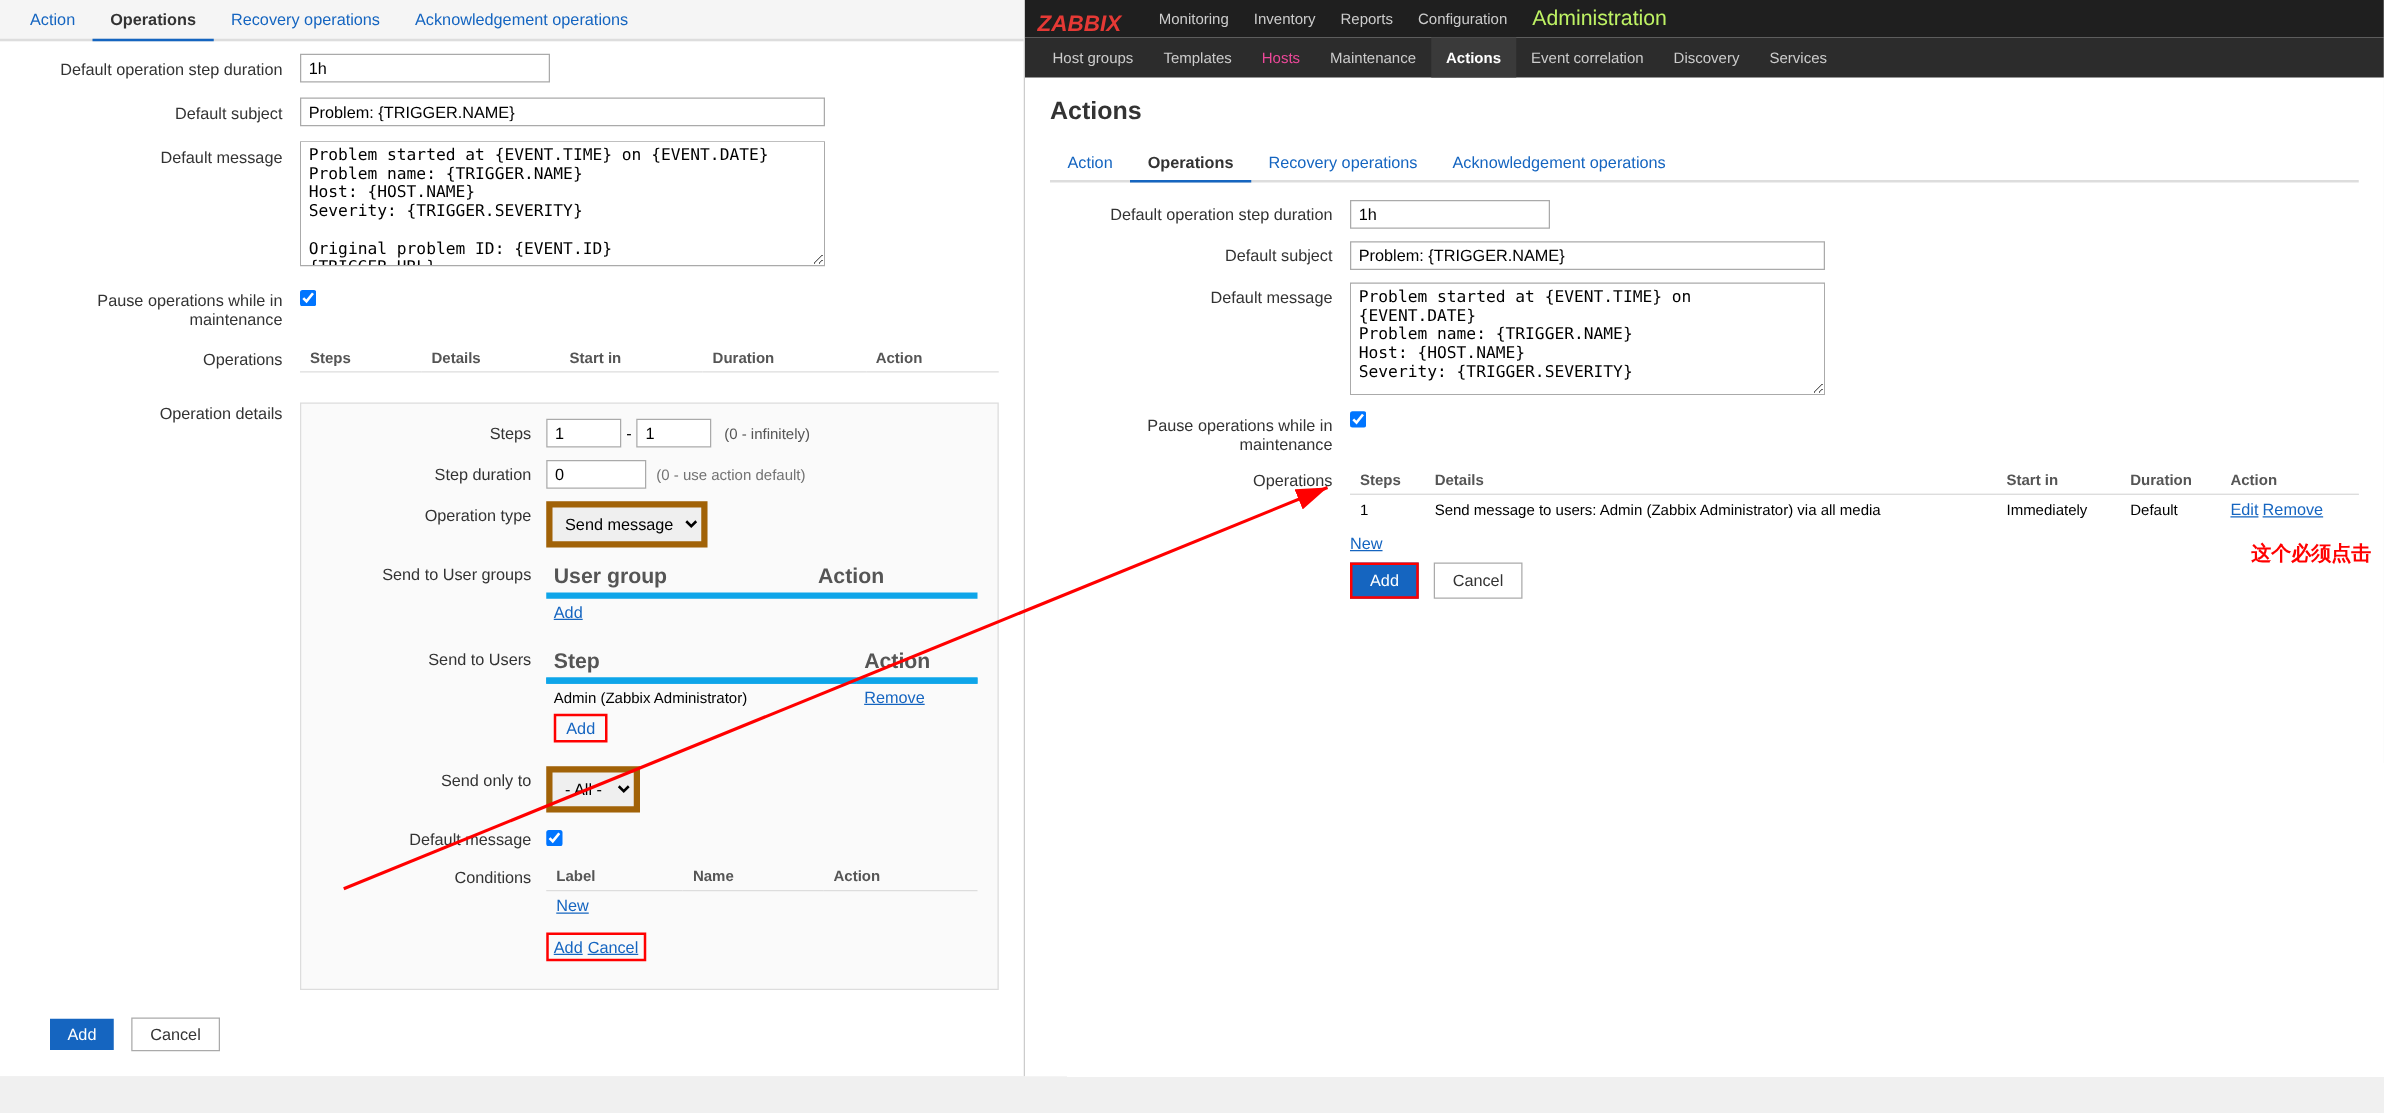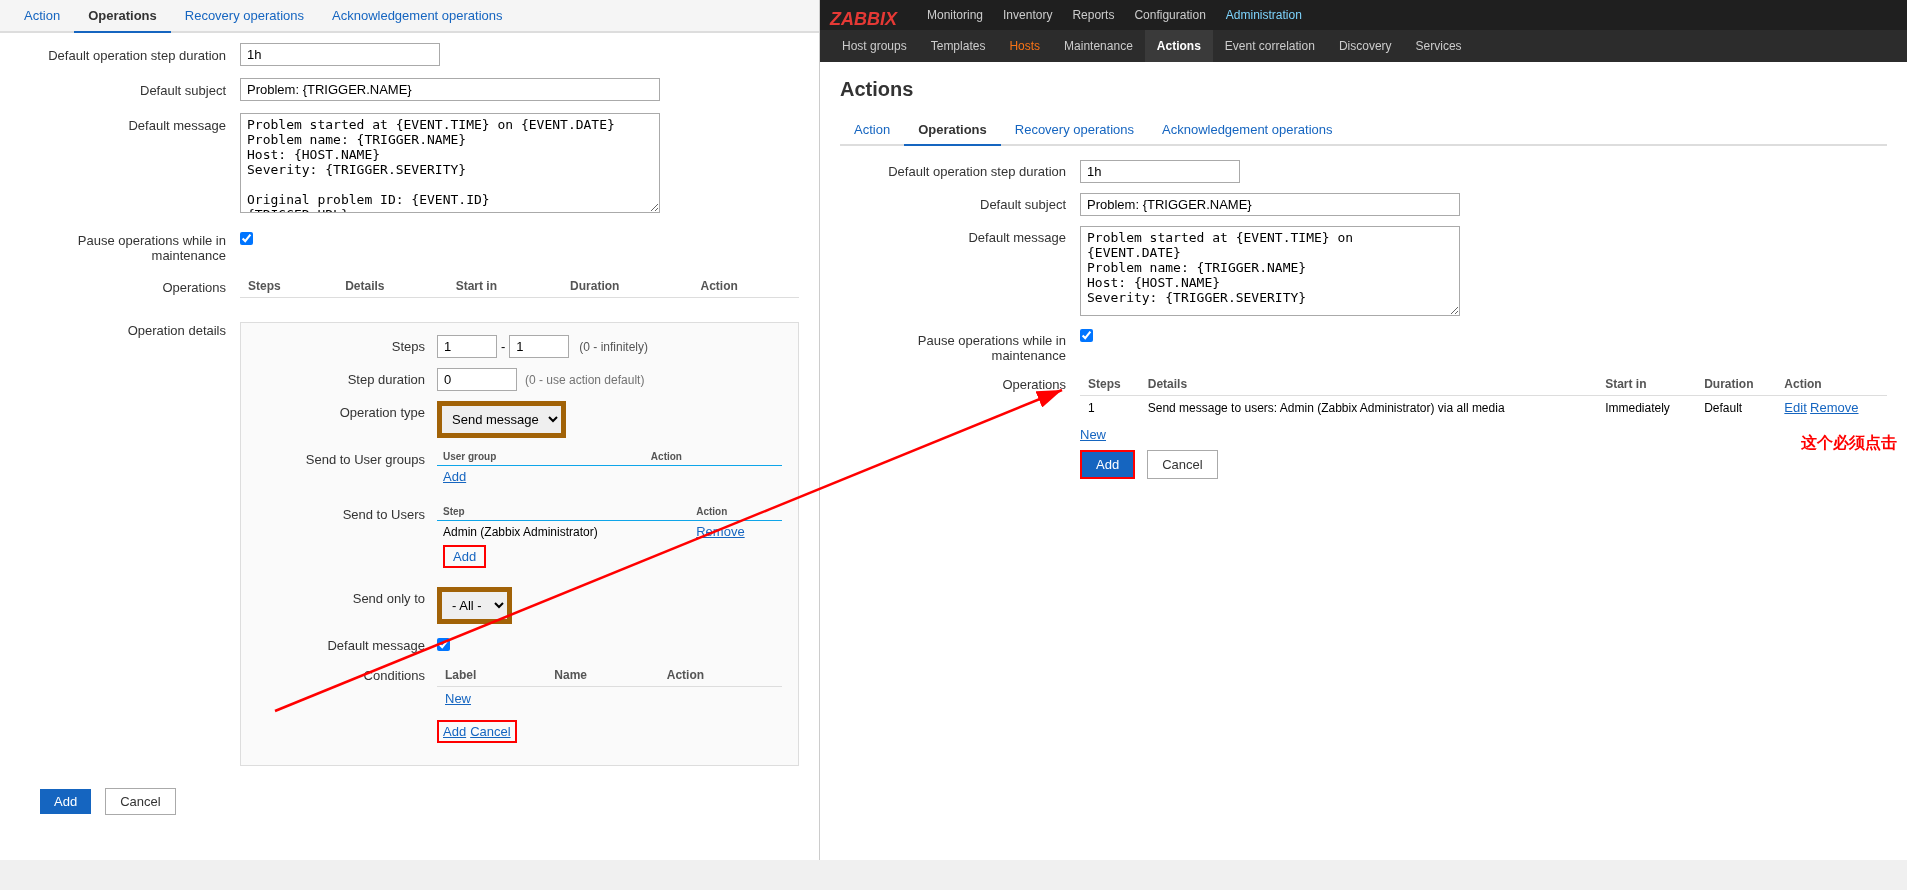--- a/index.html
+++ b/index.html
@@ -133,24 +133,24 @@
     }
 
     
     .inner-table {
       width: 100%;
       border-collapse: collapse;
       margin-bottom: 6px;
     }
     .inner-table th {
       text-align: left;
-      font-size: 10px;
+      font-size: 17px;
       color: #555;
       padding: 3px 6px;
-      border-bottom: 1px solid #0ea5e9;
+      border-bottom: 5px solid #0ea5e9;
       font-weight: bold;
     }
     .inner-table td {
       padding: 3px 6px;
       font-size: 12px;
     }
 
     .link-btn {
       color: #1565c0;
       text-decoration: underline;
@@ -576,26 +576,26 @@
   </div>
 
   <div class="right-panel">
 
     <div class="right-top">
       <span class="zabbix-logo">ZABBIX</span>
       <a style="color:#ccc;text-decoration:none;padding:0 10px;font-size:12px;line-height:30px;">Monitoring</a>
       <a style="color:#ccc;text-decoration:none;padding:0 10px;font-size:12px;line-height:30px;">Inventory</a>
       <a style="color:#ccc;text-decoration:none;padding:0 10px;font-size:12px;line-height:30px;">Reports</a>
       <a style="color:#ccc;text-decoration:none;padding:0 10px;font-size:12px;line-height:30px;">Configuration</a>
-      <a style="color:#7dd3fc;text-decoration:none;padding:0 10px;font-size:12px;line-height:30px;">Administration</a>
+      <a style="color:#bef264;text-decoration:none;padding:0 10px;font-size:17px;line-height:30px;">Administration</a>
     </div>
     <div class="right-subnav">
       <a style="color:#ccc;text-decoration:none;padding:0 12px;font-size:12px;line-height:32px;">Host groups</a>
       <a style="color:#ccc;text-decoration:none;padding:0 12px;font-size:12px;line-height:32px;">Templates</a>
-      <a style="color:#f97316;text-decoration:none;padding:0 12px;font-size:12px;line-height:32px;">Hosts</a>
+      <a style="color:#ec4899;text-decoration:none;padding:0 12px;font-size:12px;line-height:32px;">Hosts</a>
       <a style="color:#ccc;text-decoration:none;padding:0 12px;font-size:12px;line-height:32px;">Maintenance</a>
       <a style="color:#fff;text-decoration:none;padding:0 12px;font-size:12px;line-height:32px;font-weight:bold;background:#3a3a3a;">Actions</a>
       <a style="color:#ccc;text-decoration:none;padding:0 12px;font-size:12px;line-height:32px;">Event correlation</a>
       <a style="color:#ccc;text-decoration:none;padding:0 12px;font-size:12px;line-height:32px;">Discovery</a>
       <a style="color:#ccc;text-decoration:none;padding:0 12px;font-size:12px;line-height:32px;">Services</a>
     </div>
 
     <div class="right-content">
       <div class="right-title">Actions</div>
 

